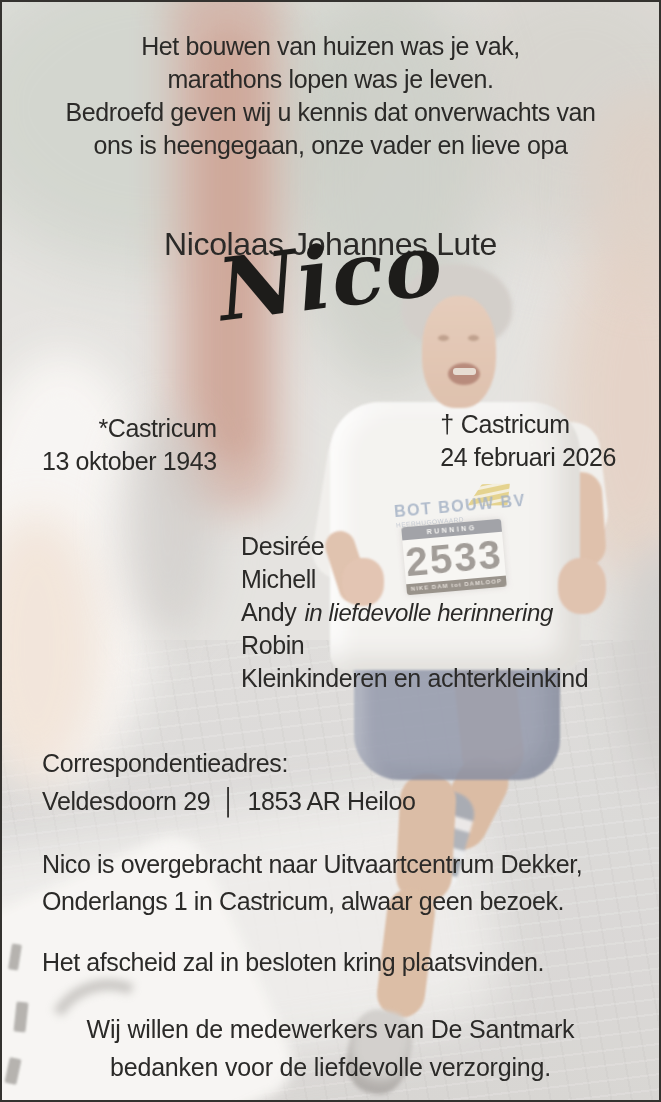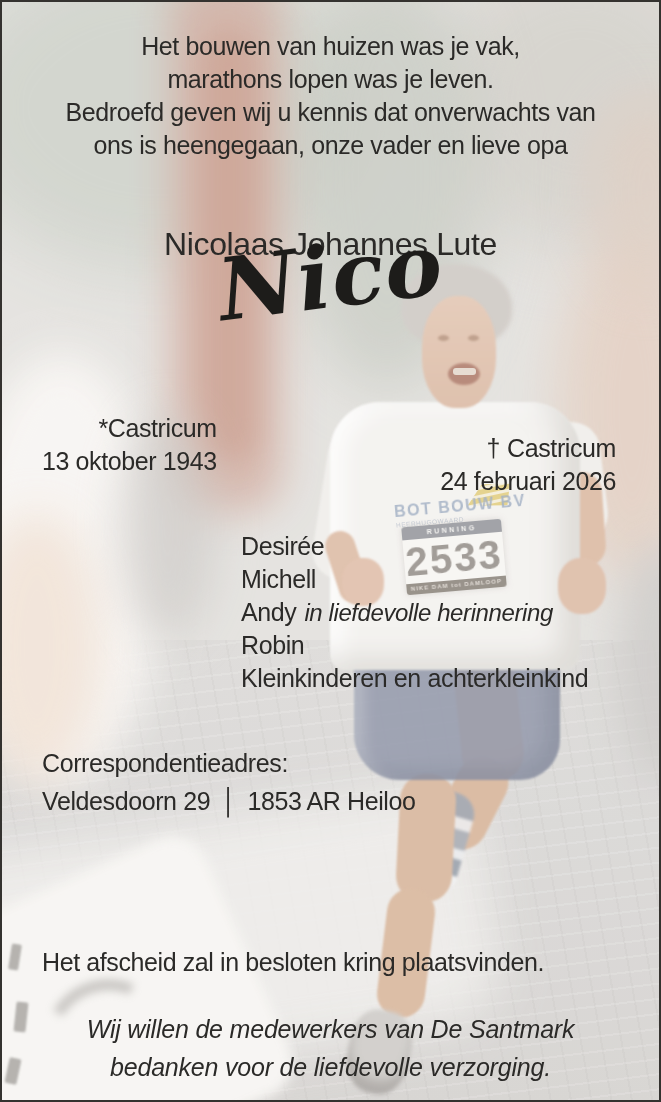--- a/index.html
+++ b/index.html
@@ -84,29 +84,29 @@
     background:linear-gradient(180deg,#8e96a3 0 22%,#e9eaec 22% 34%,#99a1ad 34% 52%,#e6e8ea 52% 62%,#848d9a 62% 78%,#eef0f2 78% 100%);}
   .fade{position:absolute;inset:0;background:rgba(255,255,255,.2);}
   
   .content{position:absolute;inset:0;font-size:25px;letter-spacing:-0.4px;line-height:33px;}
   .intro{position:absolute;left:0;right:0;top:28px;text-align:center;}
   .fullname{position:absolute;left:0;right:0;top:226px;text-align:center;font-size:32px;}
   .nickname-wrap{position:absolute;left:0;right:0;top:258px;text-align:center;}
   .nickname{display:inline-block;font-family:"DejaVu Serif",serif;font-style:italic;font-weight:bold;
     font-size:86px;color:#1d1c1a;transform:rotate(-7deg);letter-spacing:1px;}
   .birth{position:absolute;left:40px;top:410px;text-align:right;}
-  .death{position:absolute;right:43px;top:430px;text-align:right;}
+  .death{position:absolute;right:43px;top:406px;}
   .death .sym{margin-right:7px;}
   .relatives{position:absolute;left:239px;top:528px;}
   .relatives .note{font-style:italic;margin-left:8px;font-size:24px;}
   .correspondence{position:absolute;left:40px;top:742px;line-height:38px;}
   .correspondence .sep{margin:0 11px;font-weight:300;}
   .transfer{position:absolute;left:40px;top:844px;line-height:37px;}
   .farewell{position:absolute;left:40px;top:944px;}
-  .thanks{position:absolute;left:0;right:0;top:1008px;text-align:center;font-style:italic;line-height:38px;letter-spacing:-0.2px;}
+  .thanks{position:absolute;left:0;right:0;top:1008px;text-align:center;line-height:38px;letter-spacing:-0.2px;}
 </style>
 </head>
 <body>
 
 <div class="page">
 
   <div class="photo">
     <div class="blob b-sky-left"></div>
     <div class="blob b-sky-right"></div>
     <div class="blob b-tree-mid"></div>
@@ -191,20 +191,24 @@
       <div><span>Andy</span><span class="note">in liefdevolle herinnering</span></div>
       <div><span>Robin</span><span class="note"></span></div>
       <div><span>Kleinkinderen en achterkleinkind</span><span class="note"></span></div>
     </div>
 
     <div class="correspondence">
       <div>Correspondentieadres:</div>
       <div><span>Veldesdoorn 29</span><span class="sep">│</span><span>1853 AR Heiloo</span></div>
     </div>
 
+    <div class="transfer">
+      <div>Nico is overgebracht naar Uitvaartcentrum Dekker,</div>
+      <div>Onderlangs 1 in Castricum, alwaar geen bezoek.</div>
+    </div>
 
     <div class="farewell">Het afscheid zal in besloten kring plaatsvinden.</div>
 
     <div class="thanks">
       <div>Wij willen de medewerkers van De Santmark</div>
       <div>bedanken voor de liefdevolle verzorging.</div>
     </div>
 
   </div>
 </div>

